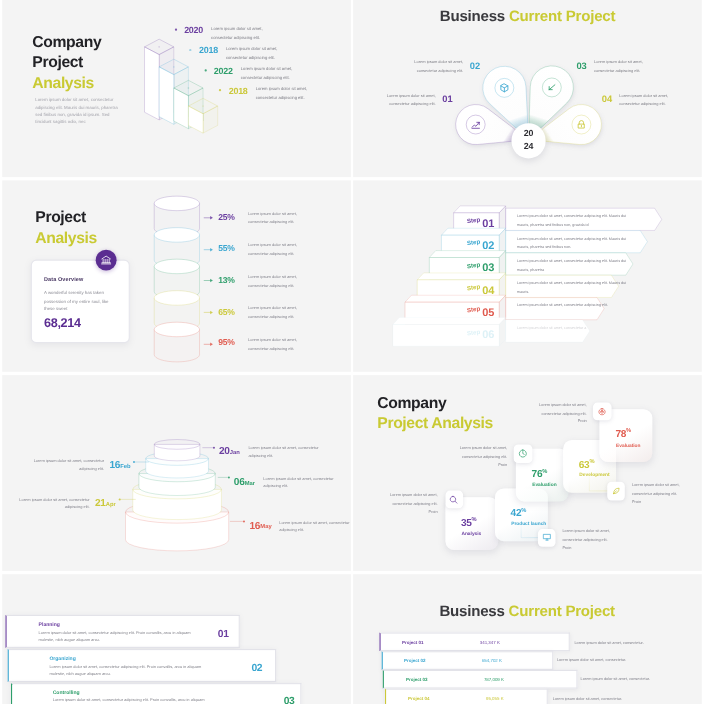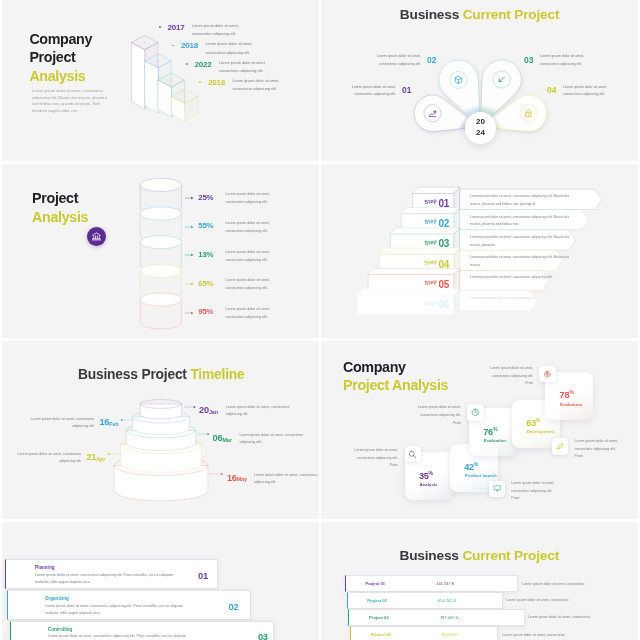--- a/index.html
+++ b/index.html
@@ -115,21 +115,21 @@
           <path d="M38,54 L51.3,47 L64.6,54 L51.3,61 Z" fill="#2e9e6b" fill-opacity="0.02" stroke="#2e9e6b" stroke-width="0.45" stroke-opacity="0.45"></path>
           <circle cx="51.3" cy="54" r="0.8" fill="#2e9e6b" fill-opacity=".18"></circle>
           <path d="M64.60000000000001,95 L64.60000000000001,77.4 L77.9,70.4 L77.9,88 Z" fill="#cbc83a" fill-opacity="0.035" stroke="#cbc83a" stroke-width="0.45" stroke-opacity="0.32"></path>
           <path d="M51.300000000000004,88 L51.300000000000004,70.4 L64.60000000000001,77.4 L64.60000000000001,95 Z" fill="#ffffff" stroke="#cbc83a" stroke-width="0.45" stroke-opacity="0.42"></path>
           <path d="M51.300000000000004,70.4 L64.60000000000001,63.400000000000006 L77.9,70.4 L64.60000000000001,77.4 Z" fill="#cbc83a" fill-opacity="0.02" stroke="#cbc83a" stroke-width="0.45" stroke-opacity="0.45"></path>
           <circle cx="64.60000000000001" cy="70.4" r="0.8" fill="#cbc83a" fill-opacity=".18"></circle>
         </g>
     </svg>
     <div class="s1-legend">
         <div class="s1-dot" style="left: 156.9px; top: 26px; background: rgb(107, 63, 160);"></div>
-        <div class="s1-yr" style="left: 165.4px; top: 22.8px; color: rgb(107, 63, 160);">2017</div>
+        <div class="s1-yr" style="left: 165.4px; top: 22.8px; color: rgb(107, 63, 160);">2020</div>
         <div class="s1-note" style="left: 189.9px; top: 21.6px;">Lorem ipsum dolor sit amet, consectetur adipiscing elit.</div>
         <div class="s1-dot" style="left: 170.4px; top: 44.6px; background: rgb(58, 166, 208);"></div>
         <div class="s1-yr" style="left: 178.9px; top: 41.4px; color: rgb(58, 166, 208);">2018</div>
         <div class="s1-note" style="left: 203.4px; top: 40.2px;">Lorem ipsum dolor sit amet, consectetur adipiscing elit.</div>
         <div class="s1-dot" style="left: 183.9px; top: 62.9px; background: rgb(46, 158, 107);"></div>
         <div class="s1-yr" style="left: 192.4px; top: 59.7px; color: rgb(46, 158, 107);">2022</div>
         <div class="s1-note" style="left: 216.9px; top: 58.5px;">Lorem ipsum dolor sit amet, consectetur adipiscing elit.</div>
         <div class="s1-dot" style="left: 197.4px; top: 81.3px; background: rgb(203, 200, 58);"></div>
         <div class="s1-yr" style="left: 205.9px; top: 78.1px; color: rgb(203, 200, 58);">2018</div>
         <div class="s1-note" style="left: 230.4px; top: 76.9px;">Lorem ipsum dolor sit amet, consectetur adipiscing elit.</div>
@@ -199,20 +199,25 @@
         <div class="s2-txt" style="left: 219px; top: 53px; text-align: left; width: 47px;">Lorem ipsum dolor sit amet, consectetur adipiscing elit.</div>
         <div class="s2-num" style="left: 226px; top: 84.5px; color: rgb(203, 200, 58);">04</div>
         <div class="s2-txt" style="left: 242px; top: 83.5px; text-align: left; width: 47px;">Lorem ipsum dolor sit amet, consectetur adipiscing elit.</div>
       </div>
   </div>
   <div class="slide s3">
     <div class="s3-title">
       <div>Project</div>
       <div class="accent">Analysis</div>
     </div>
+    <div class="s3-card">
+      <div class="s3-card-h">Data Overview</div>
+      <div class="s3-card-t">A wonderful serenity has taken possession of my entire soul, like these sweet</div>
+      <div class="s3-card-v">68,214</div>
+    </div>
     <div class="s3-badge">
         <svg viewBox="0 0 24 24" width="11" height="11">
           <path d="M3.5 9.5 L12 4 L20.5 9.5 M6 10.5 L6 17 M10 10.5 L10 17 M14 10.5 L14 17 M18 10.5 L18 17 M3 19.5 L21 19.5 M3.6 17.2 L20.4 17.2" fill="none" stroke="#ffffff" stroke-width="1.6" stroke-linecap="round" stroke-linejoin="round"></path>
         </svg>
       </div>
     <svg class="s3-svg" width="130" height="160" viewBox="0 0 130 160">
         <g id="s3g">
           <path d="M10.2,12.9 L10.2,35.8 A20.6,6.6 0 0 0 51.400000000000006,35.8 L51.400000000000006,12.9 Z" fill="#6b3fa0" fill-opacity="0.012" stroke="#6b3fa0" stroke-width="0.45" stroke-opacity="0.40"></path>
           <ellipse cx="30.8" cy="12.9" rx="20.6" ry="6.6" fill="#ffffff" stroke="#6b3fa0" stroke-width="0.45" stroke-opacity="0.45"></ellipse>
           <path d="M10.2,41.55 L10.2,64.44999999999999 A20.6,6.6 0 0 0 51.400000000000006,64.44999999999999 L51.400000000000006,41.55 Z" fill="#3aa6d0" fill-opacity="0.012" stroke="#3aa6d0" stroke-width="0.45" stroke-opacity="0.40"></path>
@@ -302,21 +307,20 @@
         <div class="s4-num" style="left: 117.5px; top: 94.5px; color: rgb(203, 200, 58); opacity: 1;">04</div>
         <div class="s4-note" style="left: 149px; top: 110.4px; width: 103px; opacity: 1;">Lorem ipsum dolor sit amet, consectetur adipiscing elit.</div>
         <div class="s4-step" style="left: 104px; top: 116.3px; color: rgb(224, 91, 79); opacity: 1; transform: rotate(-8deg); transform-origin: left bottom;">Step</div>
         <div class="s4-num" style="left: 117.5px; top: 114.8px; color: rgb(224, 91, 79); opacity: 1;">05</div>
         <div class="s4-note" style="left: 149px; top: 130.7px; width: 103px; opacity: 0.35;">Lorem ipsum dolor sit amet, consectetur a</div>
         <div class="s4-step" style="left: 104px; top: 136.6px; color: rgb(159, 216, 232); opacity: 0.35; transform: rotate(-8deg); transform-origin: left bottom;">Step</div>
         <div class="s4-num" style="left: 117.5px; top: 135.1px; color: rgb(159, 216, 232); opacity: 0.35;">06</div>
       </div>
   </div>
   <div class="slide s5">
-    <div class="s5-title"><span>Business Project </span><span class="accent">Timeline</span></div>
     <svg class="s5-svg" width="140" height="115" viewBox="0 0 140 115">
         <g id="s5g">
           <path d="M4.100000000000001,66.5 L4.100000000000001,91.7 A46.9,10.083499999999999 0 0 0 97.9,91.7 L97.9,66.5 Z" fill="#ffffff" stroke="#e05b4f" stroke-width="0.45" stroke-opacity="0.38"></path>
           <ellipse cx="51" cy="66.5" rx="46.9" ry="10.083499999999999" fill="#e05b4f" fill-opacity="0.016" stroke="#e05b4f" stroke-width="0.45" stroke-opacity="0.42"></ellipse>
           <path d="M10.700000000000003,45.89999999999998 L10.700000000000003,64.69999999999997 A40.3,8.664499999999999 0 0 0 91.3,64.69999999999997 L91.3,45.89999999999998 Z" fill="#ffffff" stroke="#cbc83a" stroke-width="0.45" stroke-opacity="0.38"></path>
           <ellipse cx="51" cy="45.89999999999998" rx="40.3" ry="8.664499999999999" fill="#cbc83a" fill-opacity="0.016" stroke="#cbc83a" stroke-width="0.45" stroke-opacity="0.42"></ellipse>
           <path d="M16.299999999999997,31.5 L16.299999999999997,44 A34.7,7.460500000000001 0 0 0 85.7,44 L85.7,31.5 Z" fill="#ffffff" stroke="#2e9e6b" stroke-width="0.45" stroke-opacity="0.38"></path>
           <ellipse cx="51" cy="31.5" rx="34.7" ry="7.460500000000001" fill="#2e9e6b" fill-opacity="0.016" stroke="#2e9e6b" stroke-width="0.45" stroke-opacity="0.42"></ellipse>
           <path d="M22.5,17.899999999999977 L22.5,29.399999999999977 A28.5,6.1274999999999995 0 0 0 79.5,29.399999999999977 L79.5,17.899999999999977 Z" fill="#ffffff" stroke="#3aa6d0" stroke-width="0.45" stroke-opacity="0.38"></path>
           <ellipse cx="51" cy="17.899999999999977" rx="28.5" ry="6.1274999999999995" fill="#3aa6d0" fill-opacity="0.016" stroke="#3aa6d0" stroke-width="0.45" stroke-opacity="0.42"></ellipse>

